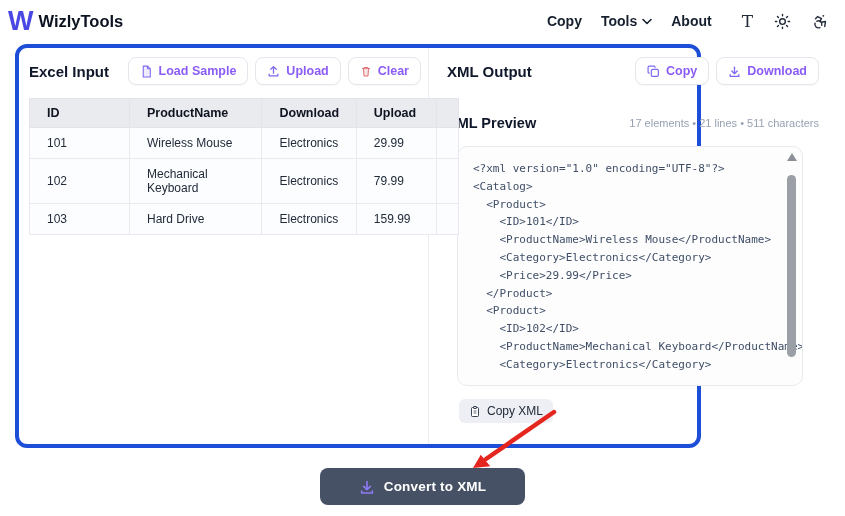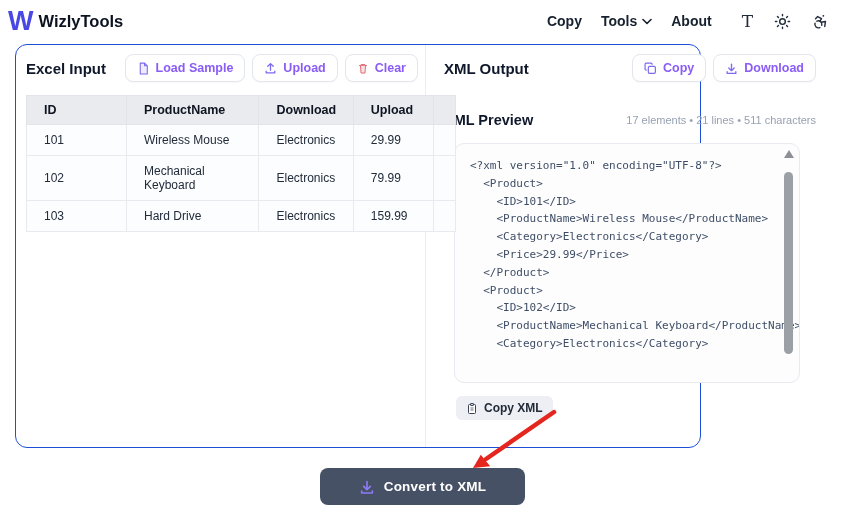--- a/index.html
+++ b/index.html
@@ -32,21 +32,21 @@
   .icon-btns{ display:flex; align-items:center; gap:21px; margin-left:30px; }
   .icon-btn{
     background:none; border:none; cursor:pointer; padding:0;
     display:flex; align-items:center; justify-content:center; color:#222b3a;
   }
   .t-glyph{ font-family:"DejaVu Serif", serif; font-size:17px; font-weight:500; color:#222b3a; }
 
   
   .card{
     position:absolute; left:15px; top:44px; width:686px; height:404px;
-    background:#fff; border:1px solid #1d4ed8; border-radius:12px;padding-left:9px;
+    background:#fff; border:4px solid #1d4ed8; border-radius:12px;padding-left:9px;
   }
   .v-divider{
     position:absolute; left:409px; top:0; bottom:0; width:1px; background:#ebedf2;
   }
 
   .panel-head{
     position:absolute; top:9px; height:28px;
     display:flex; align-items:center; justify-content:space-between;
   }
   .panel-head.left{ left:10px; width:392px; }
@@ -104,21 +104,21 @@
   .sb-thumb{
     position:absolute; left:1px; top:22px; width:9px; height:182px;
     background:#9aa0a6; border-radius:5px;
   }
 
   .copy-xml-btn{
     position:absolute; left:440px; top:351px; height:24px; padding:0 10px;
     display:flex; align-items:center; gap:6px;
     background:#edeff4; border:none; border-radius:6px;
     font-family:"Liberation Sans", sans-serif;
-    font-size:12px; font-weight:700; color:#222b38; cursor:pointer;
+    font-size:12px; font-weight:400; color:#222b38; cursor:pointer;
   }
 
   
   .convert-btn{
     position:absolute; left:320px; top:468px; width:205px; height:37px;
     display:flex; align-items:center; justify-content:center; gap:9px;
     background:#475166; border:none; border-radius:8px; cursor:pointer;
     font-family:"Liberation Sans", sans-serif;
     font-size:13.5px; font-weight:700; color:#ffffff; letter-spacing:.2px;
   }
@@ -267,20 +267,21 @@
     </div>
   </div>
 
   <div class="preview-head">
     <span class="preview-title">XML Preview</span>
     <span class="preview-stats">17 elements • 21 lines • 511 characters</span>
   </div>
 
   <div class="code-box">
     <div class="code-line">&lt;?xml version="1.0" encoding="UTF-8"?&gt;</div>
+    <div class="code-line">&lt;Catalog&gt;</div>
     <div class="code-line">  &lt;Product&gt;</div>
     <div class="code-line">    &lt;ID&gt;101&lt;/ID&gt;</div>
     <div class="code-line">    &lt;ProductName&gt;Wireless Mouse&lt;/ProductName&gt;</div>
     <div class="code-line">    &lt;Category&gt;Electronics&lt;/Category&gt;</div>
     <div class="code-line">    &lt;Price&gt;29.99&lt;/Price&gt;</div>
     <div class="code-line">  &lt;/Product&gt;</div>
     <div class="code-line">  &lt;Product&gt;</div>
     <div class="code-line">    &lt;ID&gt;102&lt;/ID&gt;</div>
     <div class="code-line">    &lt;ProductName&gt;Mechanical Keyboard&lt;/ProductName&gt;</div>
     <div class="code-line">    &lt;Category&gt;Electronics&lt;/Category&gt;</div>

